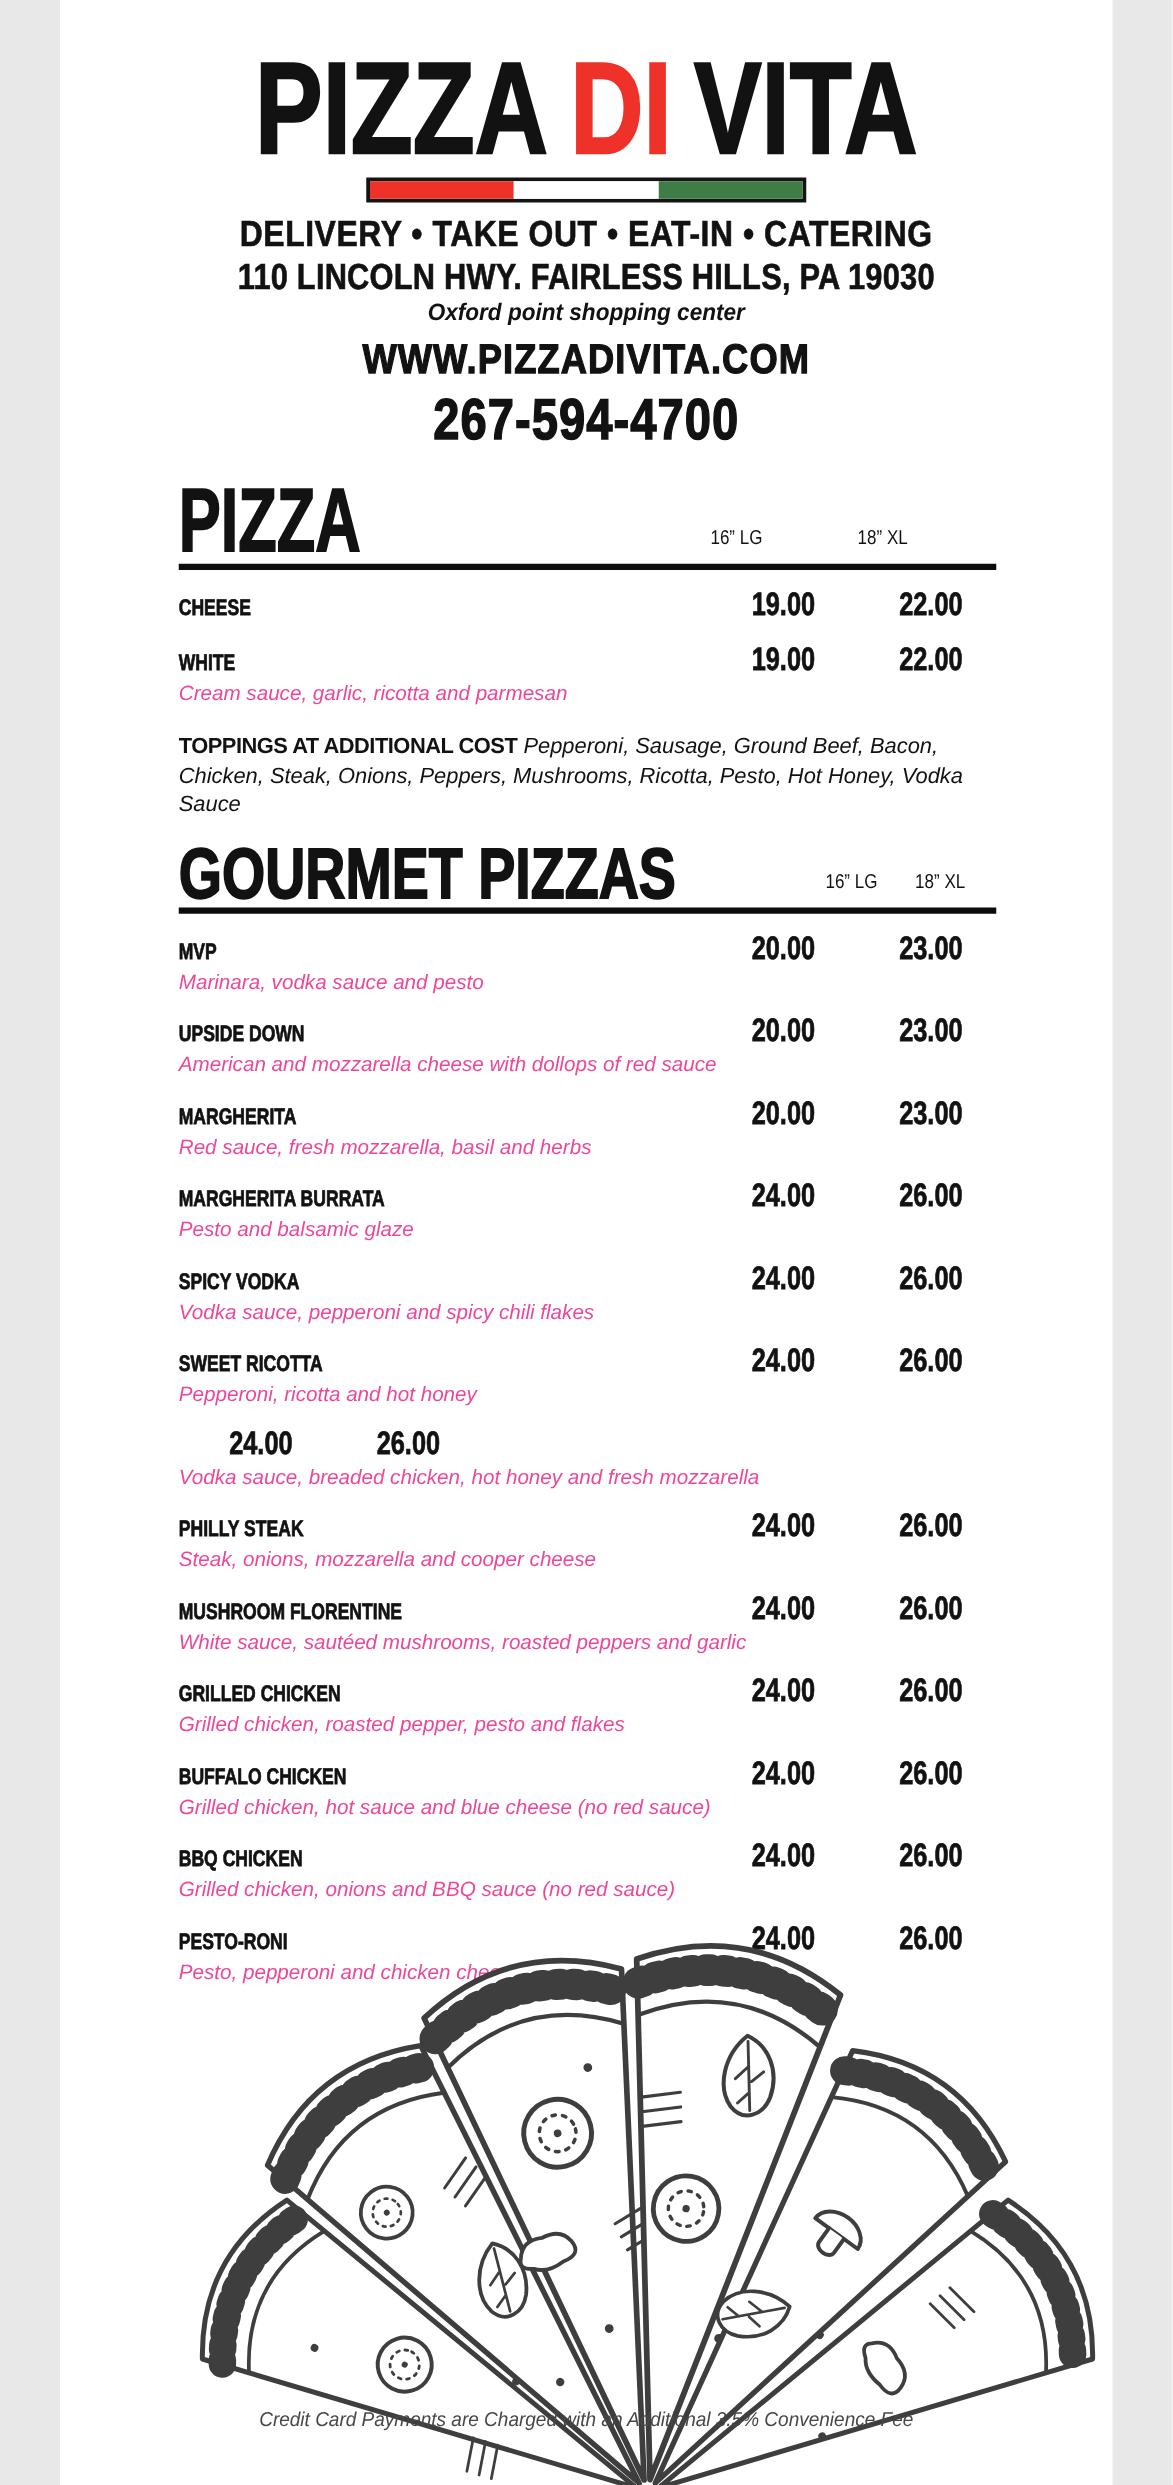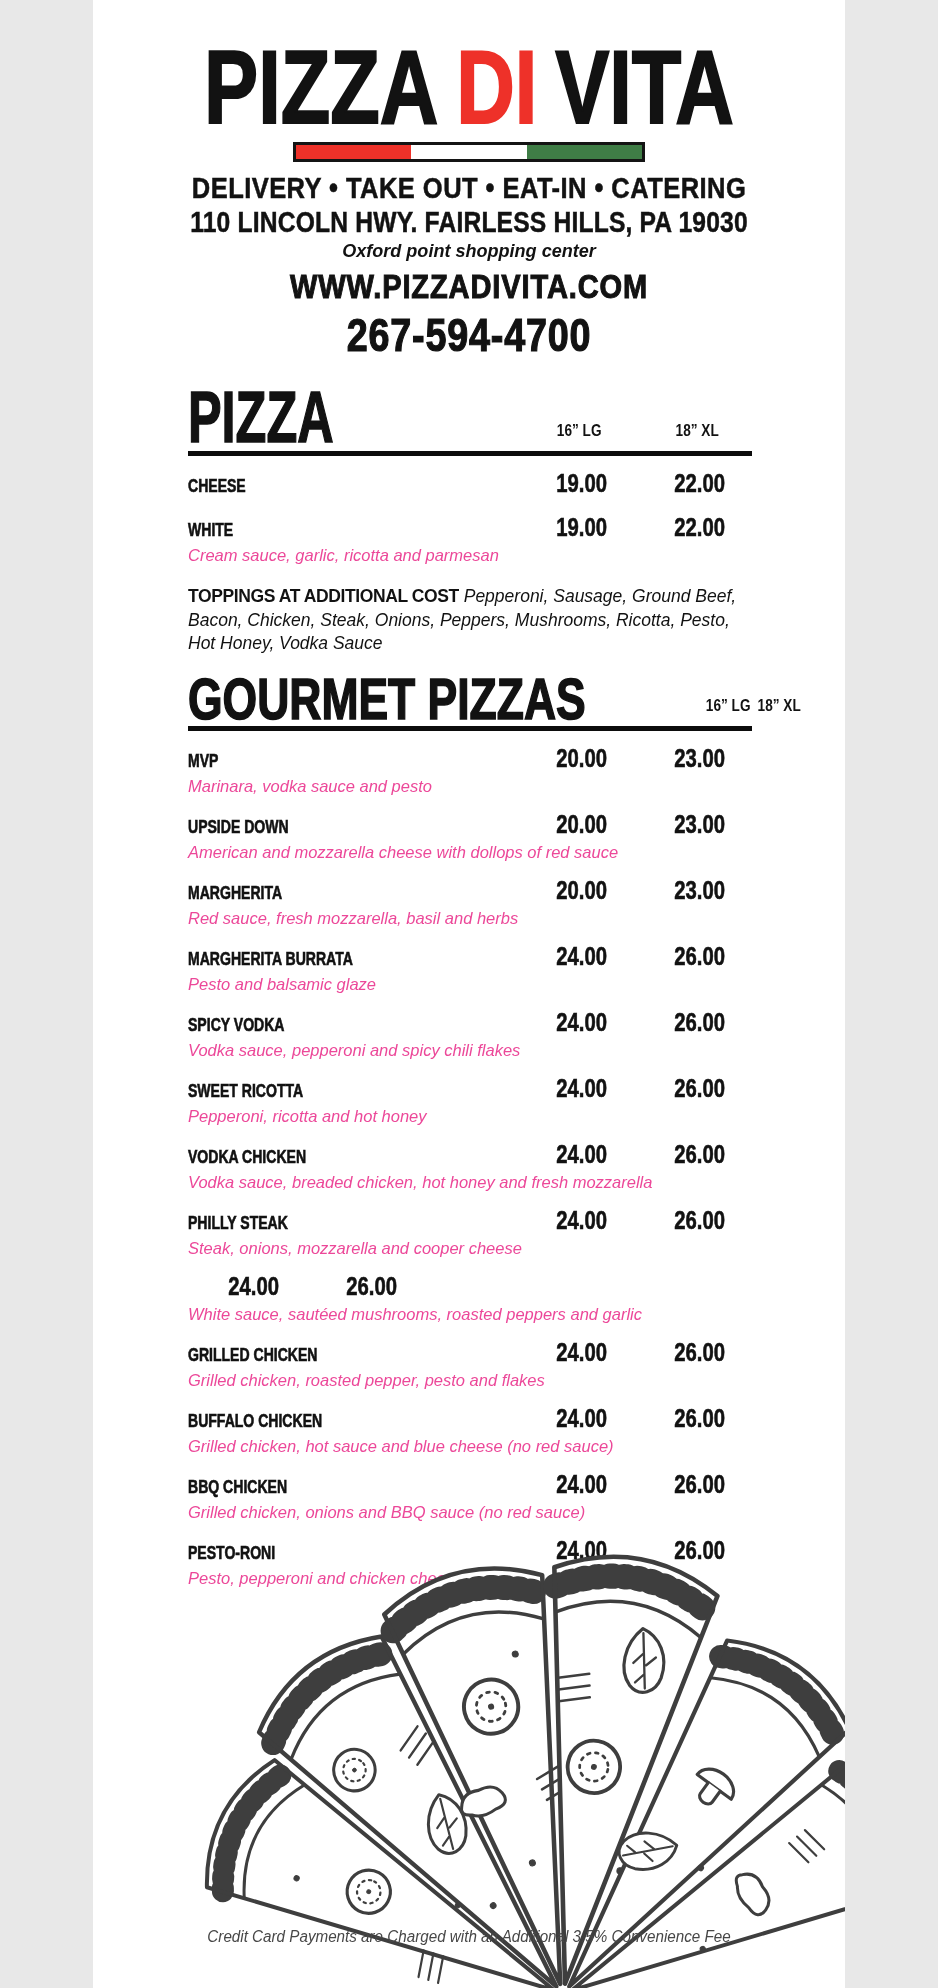--- a/index.html
+++ b/index.html
@@ -1,17 +1,17 @@
 <!DOCTYPE html>
 <html style="--art: #3e3e3e;"><head>
 <meta charset="utf-8">
 <style>
   * { box-sizing: border-box; }
   body { margin: 0; background: #e8e8e8; font-family: "Liberation Sans", sans-serif; }
-  .page { width: 752px; height: 1988px; position: relative; overflow: hidden;
+  .page { width: 842px; height: 1988px; position: relative; overflow: hidden;
           background: #ffffff; color: #121212; margin: 0 auto; }
 
   
   .header { padding-top: 40px; text-align: center; }
   .logo-row { display: flex; justify-content: center; gap: .22em;
               font-size: 104px; font-weight: 700; line-height: .92;
               transform: scaleX(.78); transform-origin: center;
               -webkit-text-stroke: 2px currentColor; white-space: nowrap; }
   .flag { width: 352px; height: 20px; border: 3px solid #141414;
           margin: 6px auto 10px; display: flex; }
@@ -31,21 +31,21 @@
 
   
   .section { padding: 0 93px 0 95px; }
   .section.first { margin-top: 24px; }
   .section.second { margin-top: 18px; }
   .sec-head { display: flex; align-items: flex-end; }
   .sec-title { flex: 1; font-size: 72px; font-weight: 700; line-height: .88; margin: 0;
                transform: scaleX(.70); transform-origin: left bottom;
                -webkit-text-stroke: 1.5px currentColor; white-space: nowrap; }
   .sec-title--sm { font-size: 57px; transform: scaleX(.78); }
-  .pcol { width: 118px; text-align: center; font-weight: 700; font-size: 16px;
+  .pcol { width: 118px; text-align: left; font-weight: 400; font-size: 16px;
           padding-bottom: 9px; }
   .pcol span { display: inline-block; transform: scaleX(.85); transform-origin: right bottom;
                white-space: nowrap; }
   .rule { height: 5px; background: #0c0c0c; margin-top: 2px; }
   .items { padding-top: 12px; }
   .menu-item { margin-bottom: 13px; }
   .irow { display: flex; align-items: baseline; }
   .iname { flex: 1; font-weight: 700; font-size: 18px; line-height: 1.04; }
   .iname span, .iprice span { display: inline-block; transform: scaleX(.78);
                -webkit-text-stroke: .6px currentColor; white-space: nowrap; }
@@ -181,38 +181,38 @@
           <div class="irow">
             <div class="iname"><span>SWEET RICOTTA</span></div>
             <div class="iprice"><span>24.00</span></div>
             <div class="iprice"><span>26.00</span></div>
           </div>
           <div class="idesc">Pepperoni, ricotta and hot honey</div>
         </div>
 
         <div class="menu-item">
           <div class="irow">
-            <div class="iname"><span>VODKA CHICKEN</span></div>
             <div class="iprice"><span>24.00</span></div>
             <div class="iprice"><span>26.00</span></div>
           </div>
           <div class="idesc">Vodka sauce, breaded chicken, hot honey and fresh mozzarella</div>
         </div>
 
         <div class="menu-item">
           <div class="irow">
             <div class="iname"><span>PHILLY STEAK</span></div>
             <div class="iprice"><span>24.00</span></div>
             <div class="iprice"><span>26.00</span></div>
           </div>
           <div class="idesc">Steak, onions, mozzarella and cooper cheese</div>
         </div>
 
         <div class="menu-item">
           <div class="irow">
+            <div class="iname"><span>MUSHROOM FLORENTINE</span></div>
             <div class="iprice"><span>24.00</span></div>
             <div class="iprice"><span>26.00</span></div>
           </div>
           <div class="idesc">White sauce, sautéed mushrooms, roasted peppers and garlic</div>
         </div>
 
         <div class="menu-item">
           <div class="irow">
             <div class="iname"><span>GRILLED CHICKEN</span></div>
             <div class="iprice"><span>24.00</span></div>

